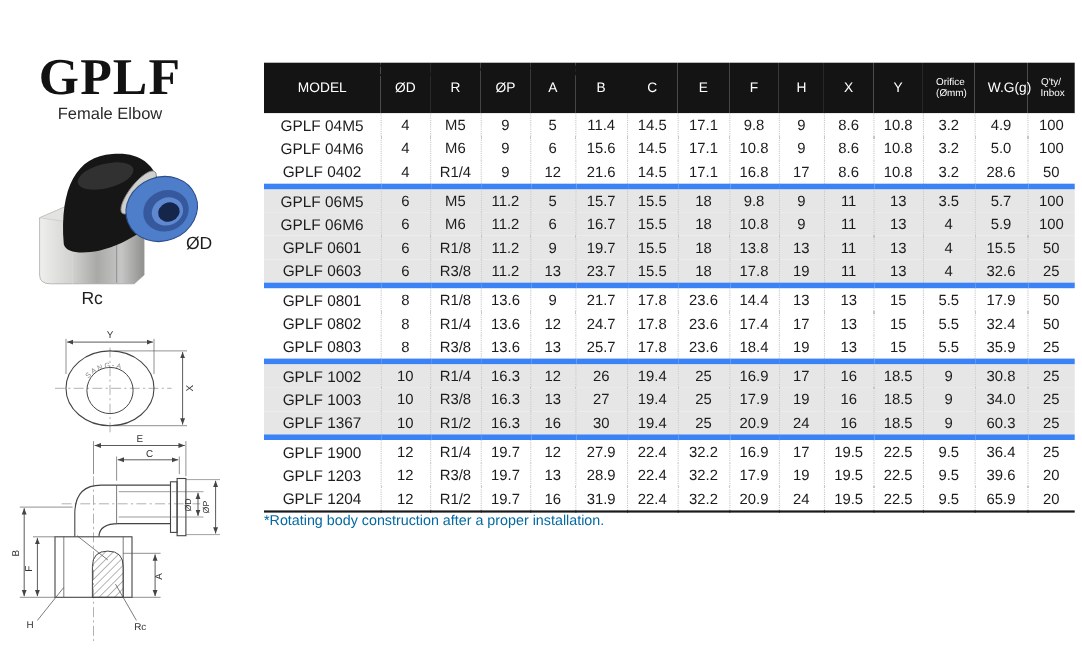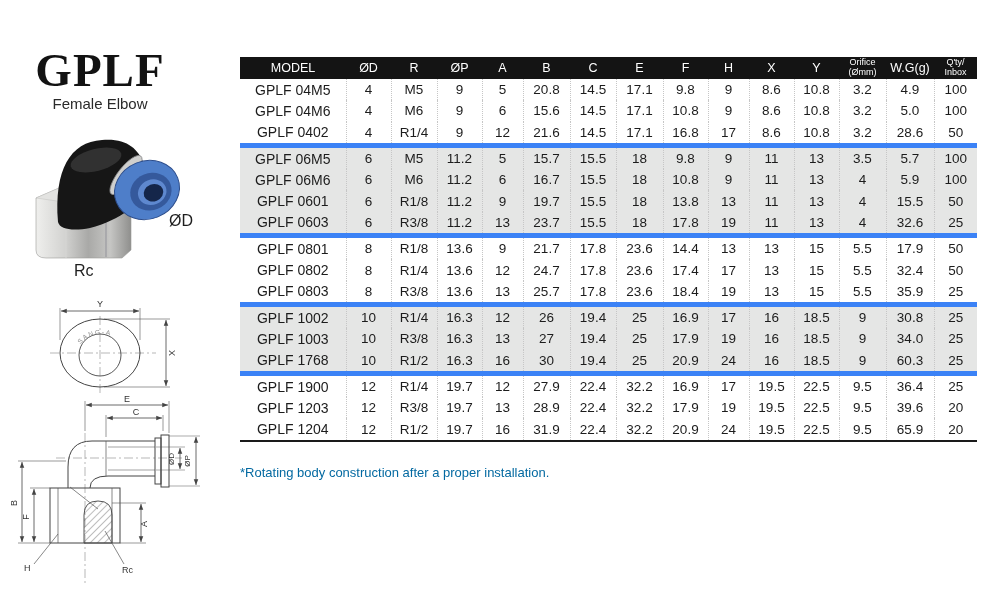--- a/index.html
+++ b/index.html
@@ -13,21 +13,21 @@
   .photo-wrap{position:absolute;left:26px;top:130px;width:185px;height:152px;}
   .topview-wrap{position:absolute;left:38px;top:296px;width:155px;height:100px;}
   .sideview-wrap{position:absolute;left:8px;top:391px;width:215px;height:208px;}
   
   .table-title{position:absolute;left:267px;top:31px;display:flex;align-items:baseline;gap:2px;font-style:italic;}
   .table-title .model-part{font-size:15px;font-weight:bold;letter-spacing:0.5px;color:#111;}
   .table-title .desc-part{font-size:14px;color:#0f172a;margin-top:25px;}
   .spec-table{position:absolute;left:240px;top:57px;width:737px;border-collapse:collapse;
               table-layout:fixed;border-bottom:2px solid var(--line-strong,#1a1a1a);}
   .spec-table thead th{background:var(--header-bg,#141414);color:var(--header-fg,#ffffff);
-              font-weight:normal;font-size:12.5px;height:22px;padding:0;text-align:center;}
+              font-weight:normal;font-size:12.5px;height:22px;padding:12px;text-align:center;}
   .spec-table thead th.small{font-size:9px;line-height:1.1;white-space:pre-line;}
   .spec-table tbody td{text-align:center;height:21.3px;padding:0;font-size:13.5px;color:#1c1c1c;
               border-left:1px dotted #c6c6c6;background:#fff;}
   .spec-table tbody td:first-child{border-left:none;font-size:14px;}
   .spec-table tbody tr.shaded td{background:var(--shaded-row,#e5e6e5);}
   .spec-table tbody tr.group-start td{border-top:5px solid #3b82f6;}
   .footnote{position:absolute;left:240px;top:465px;font-size:13px;color:#0369a1;}
   svg text{font-family:"Liberation Sans",sans-serif;}
 </style>
 </head>
@@ -222,21 +222,21 @@
 Inbox</th>
         </tr>
     </thead>
     <tbody>
         <tr>
           <td>GPLF 04M5</td>
           <td>4</td>
           <td>M5</td>
           <td>9</td>
           <td>5</td>
-          <td>20.8</td>
+          <td>11.4</td>
           <td>14.5</td>
           <td>17.1</td>
           <td>9.8</td>
           <td>9</td>
           <td>8.6</td>
           <td>10.8</td>
           <td>3.2</td>
           <td>4.9</td>
           <td>100</td>
         </tr>
@@ -421,21 +421,21 @@
           <td>25</td>
           <td>17.9</td>
           <td>19</td>
           <td>16</td>
           <td>18.5</td>
           <td>9</td>
           <td>34.0</td>
           <td>25</td>
         </tr>
         <tr class="shaded">
-          <td>GPLF 1768</td>
+          <td>GPLF 1367</td>
           <td>10</td>
           <td>R1/2</td>
           <td>16.3</td>
           <td>16</td>
           <td>30</td>
           <td>19.4</td>
           <td>25</td>
           <td>20.9</td>
           <td>24</td>
           <td>16</td>

